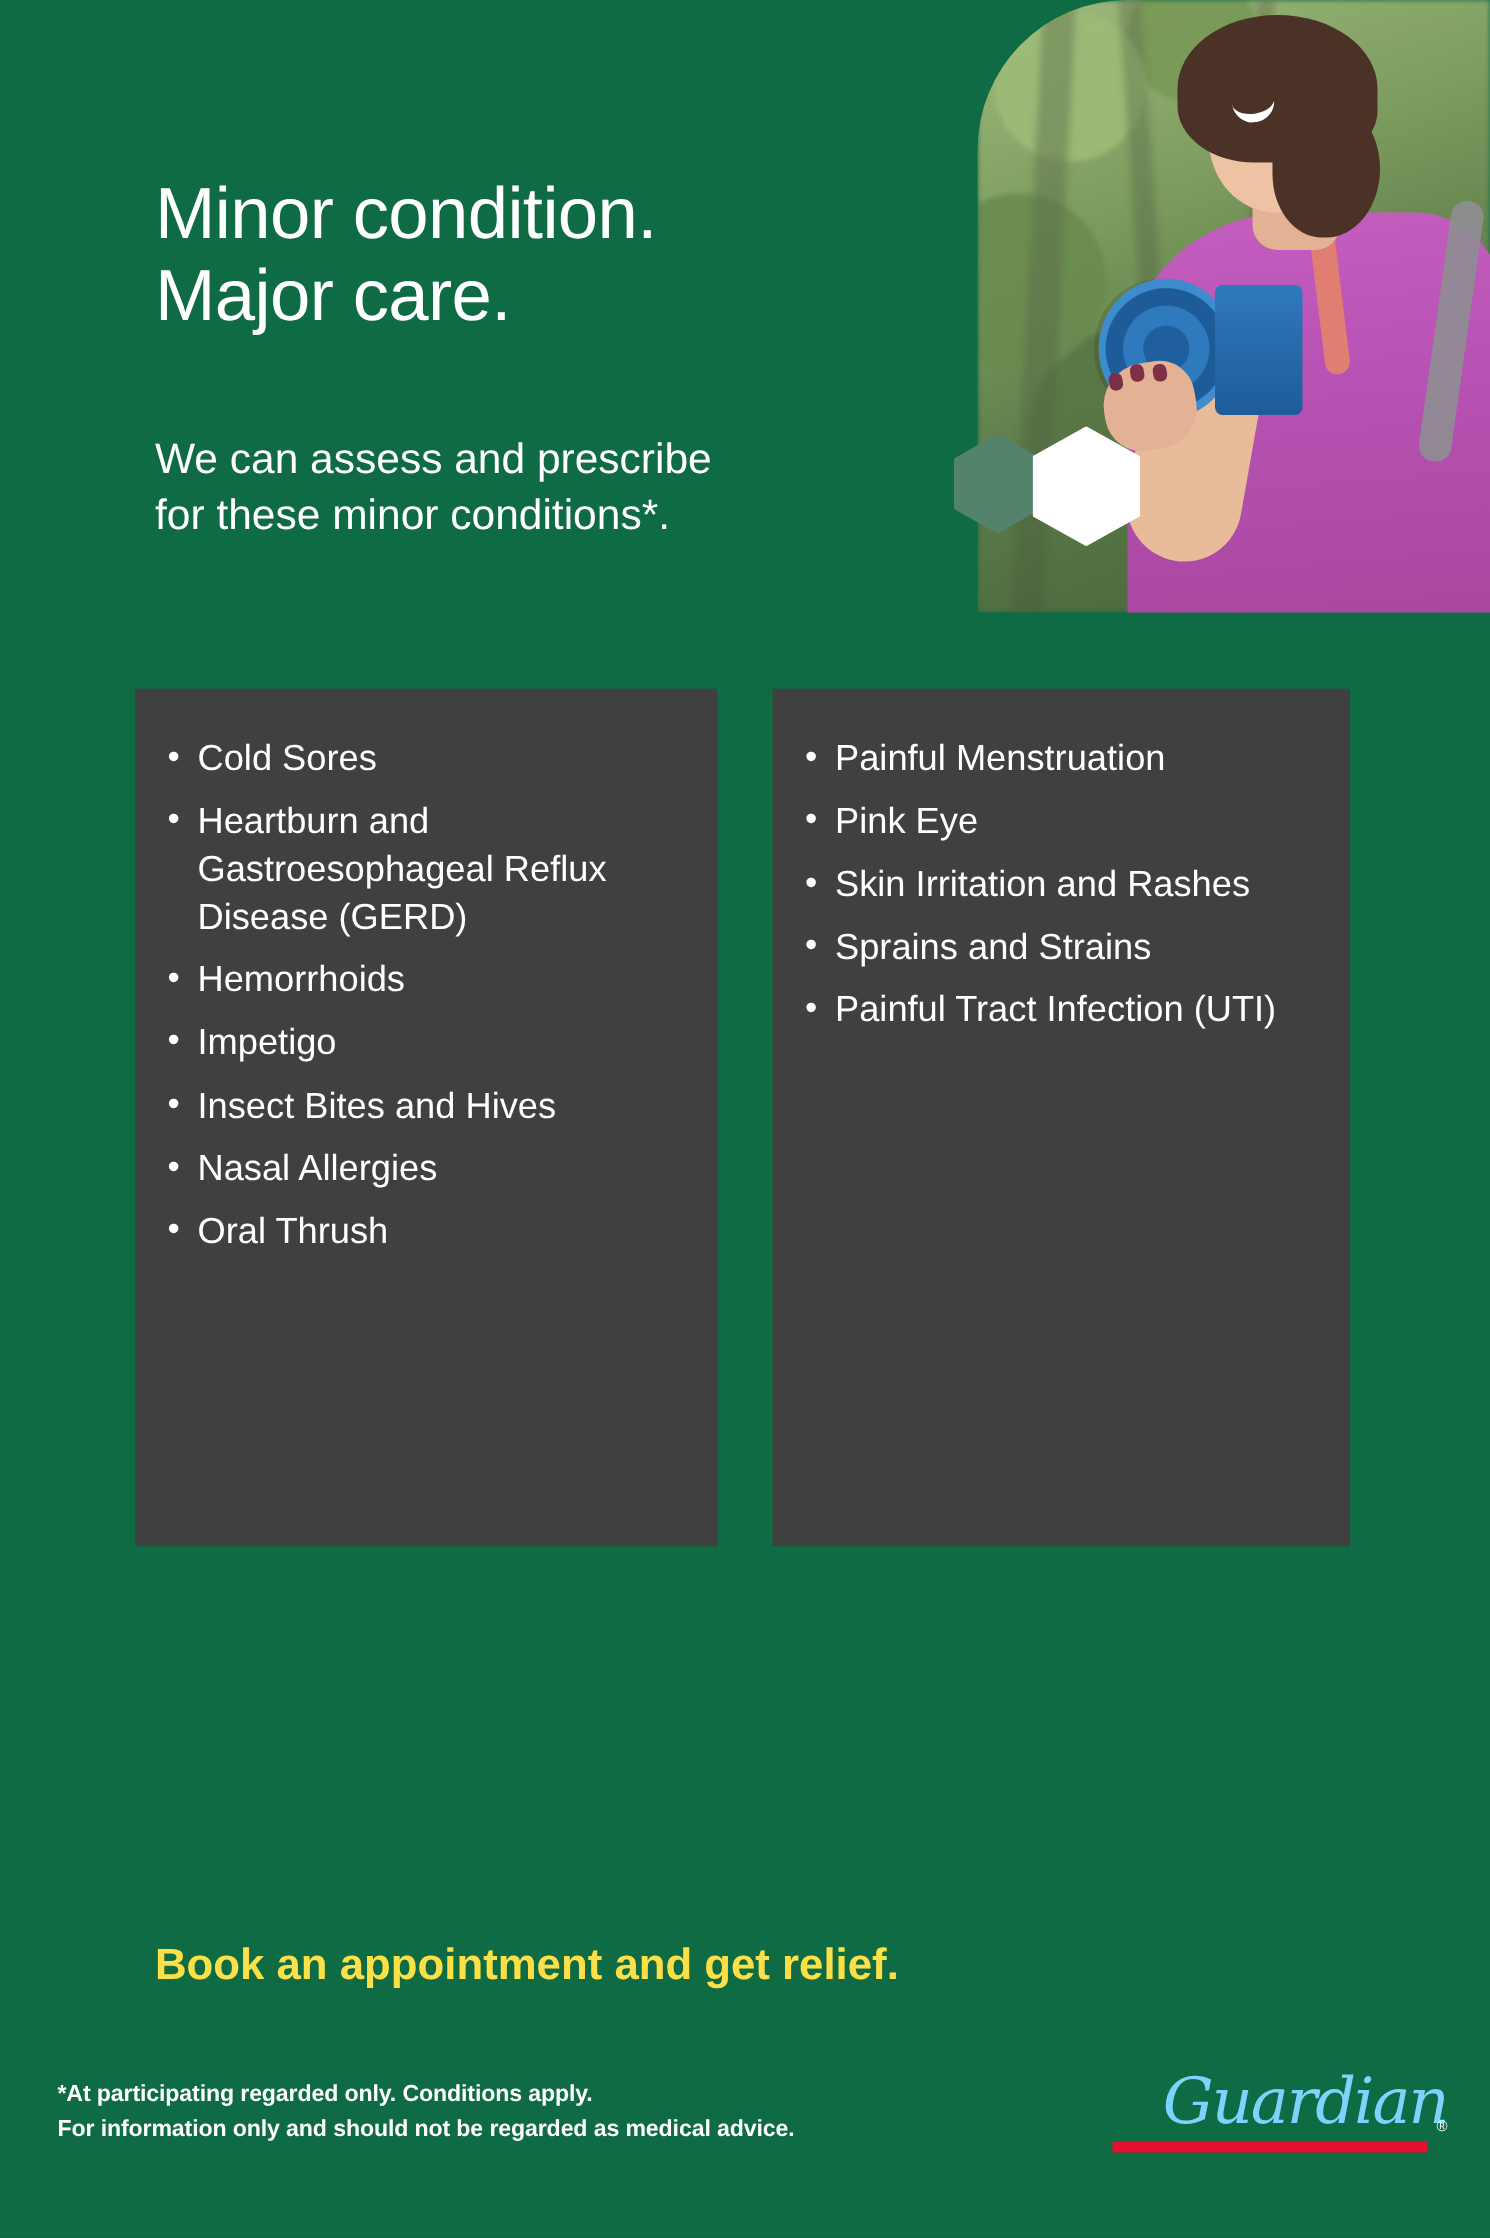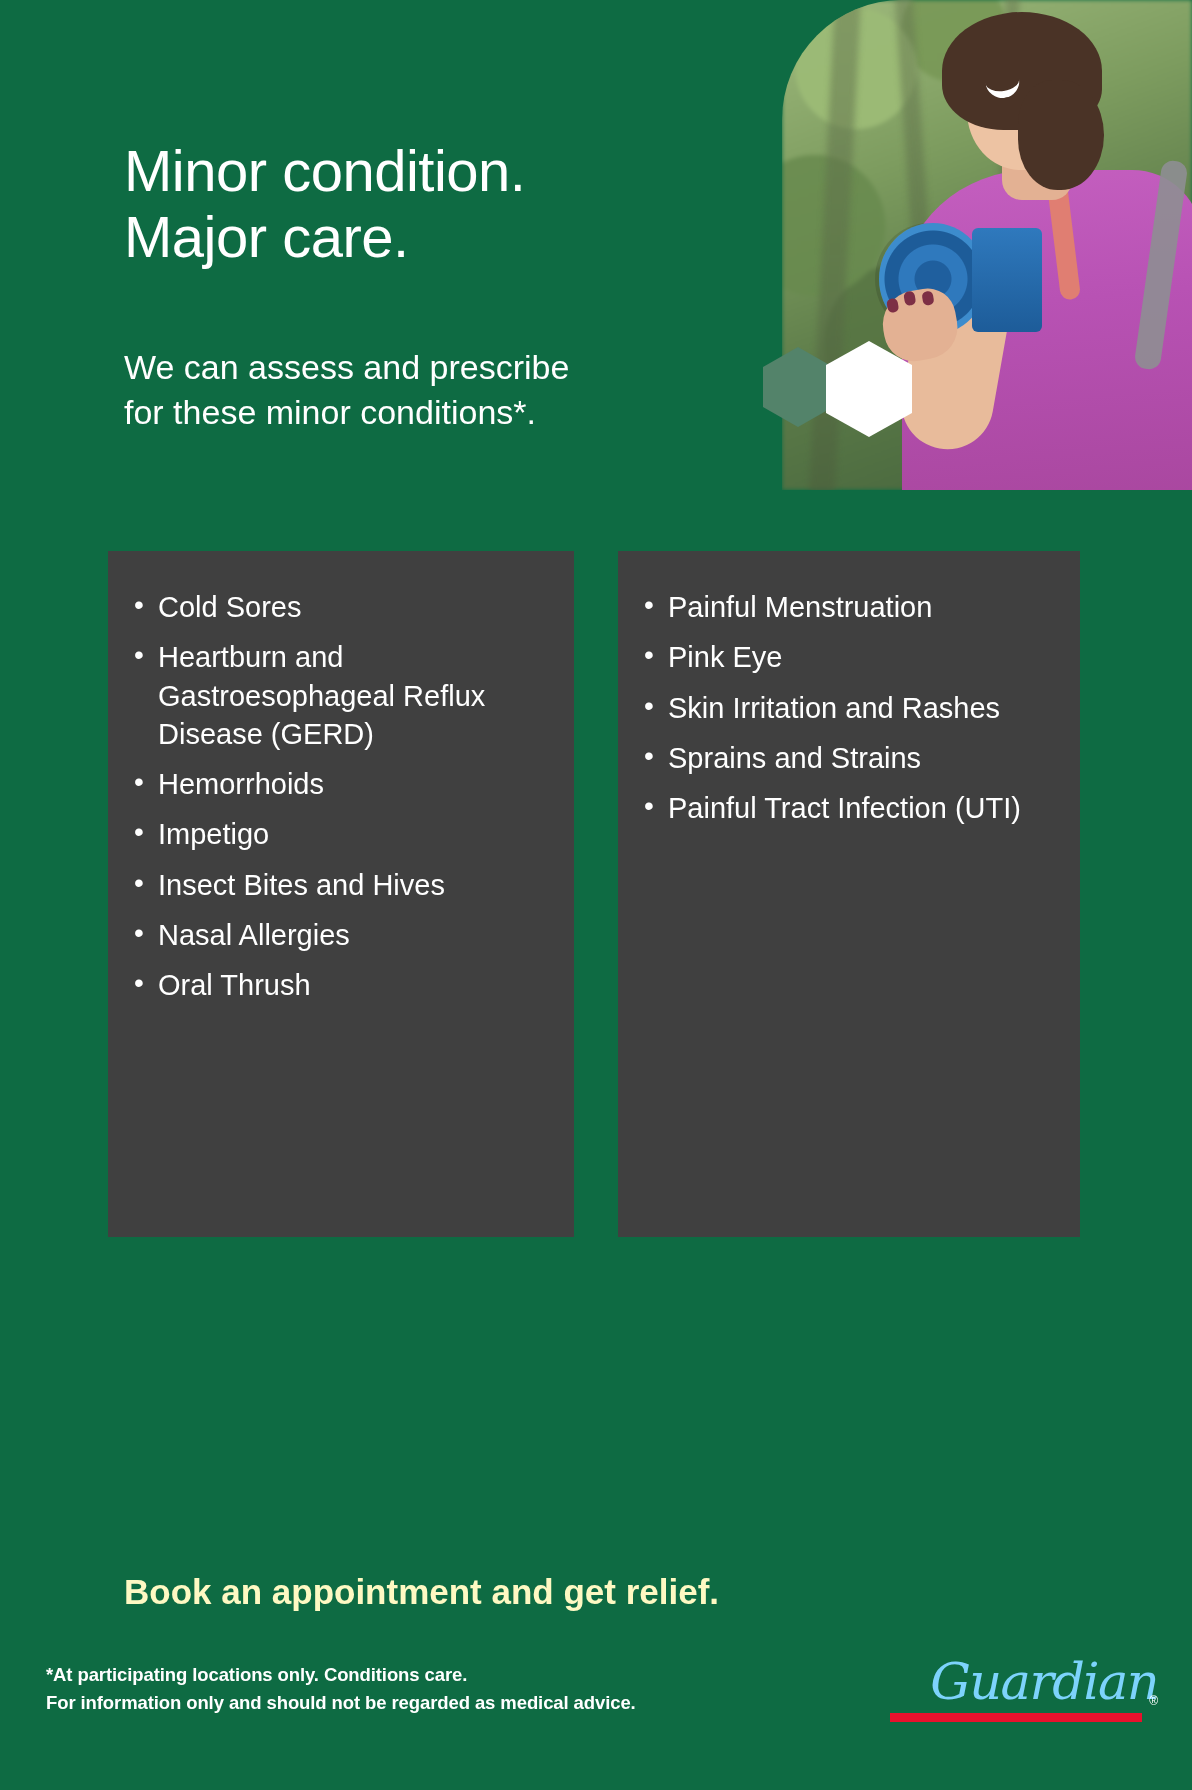--- a/index.html
+++ b/index.html
@@ -245,24 +245,23 @@
     left: 4px;
     top: -1px;
     font-size: 28px;
   }
 
   
   .cta {
     position: absolute;
     left: 124px;
     top: 1552px;
-    color: #fef9c3;
+    color: #fde047;
     font-size: 35px;
     font-weight: bold;
-    margin-top: 20px;
   }
   .disclaimer {
     position: absolute;
     left: 46px;
     top: 1661px;
     color: #ffffff;
     font-size: 18.5px;
     line-height: 1.5;
     font-weight: bold;
     letter-spacing: -0.1px;
@@ -358,21 +357,21 @@
       <li>Pink Eye</li>
       <li>Skin Irritation and Rashes</li>
       <li>Sprains and Strains</li>
       <li>Painful Tract Infection (UTI)</li>
     </ul>
   </div>
 
   <div class="cta">Book an appointment and get relief.</div>
 
   <div class="disclaimer">
-    <div>*At participating locations only. Conditions care.</div>
+    <div>*At participating regarded only. Conditions apply.</div>
     <div> For information only and should not be regarded as medical advice.</div>
   </div>
 
   <div class="logo">
     <div class="word">Guardian</div>
     <div class="bar"></div>
     <div class="reg">®</div>
   </div>
 
 </div>

